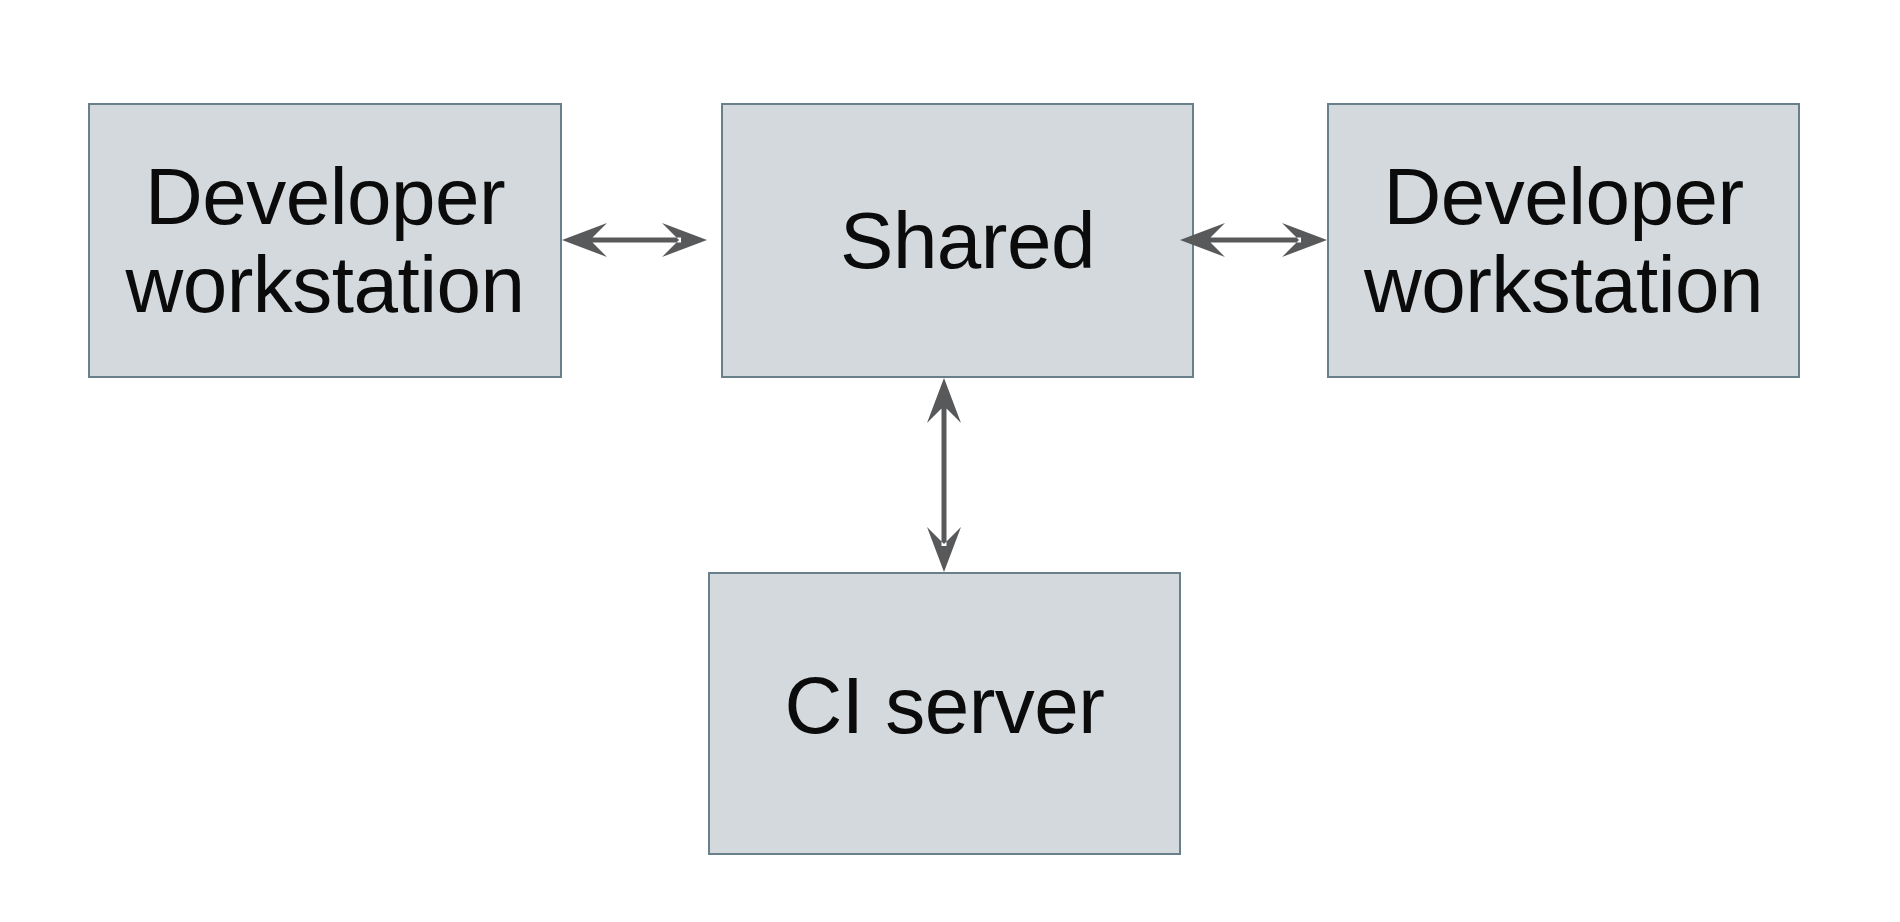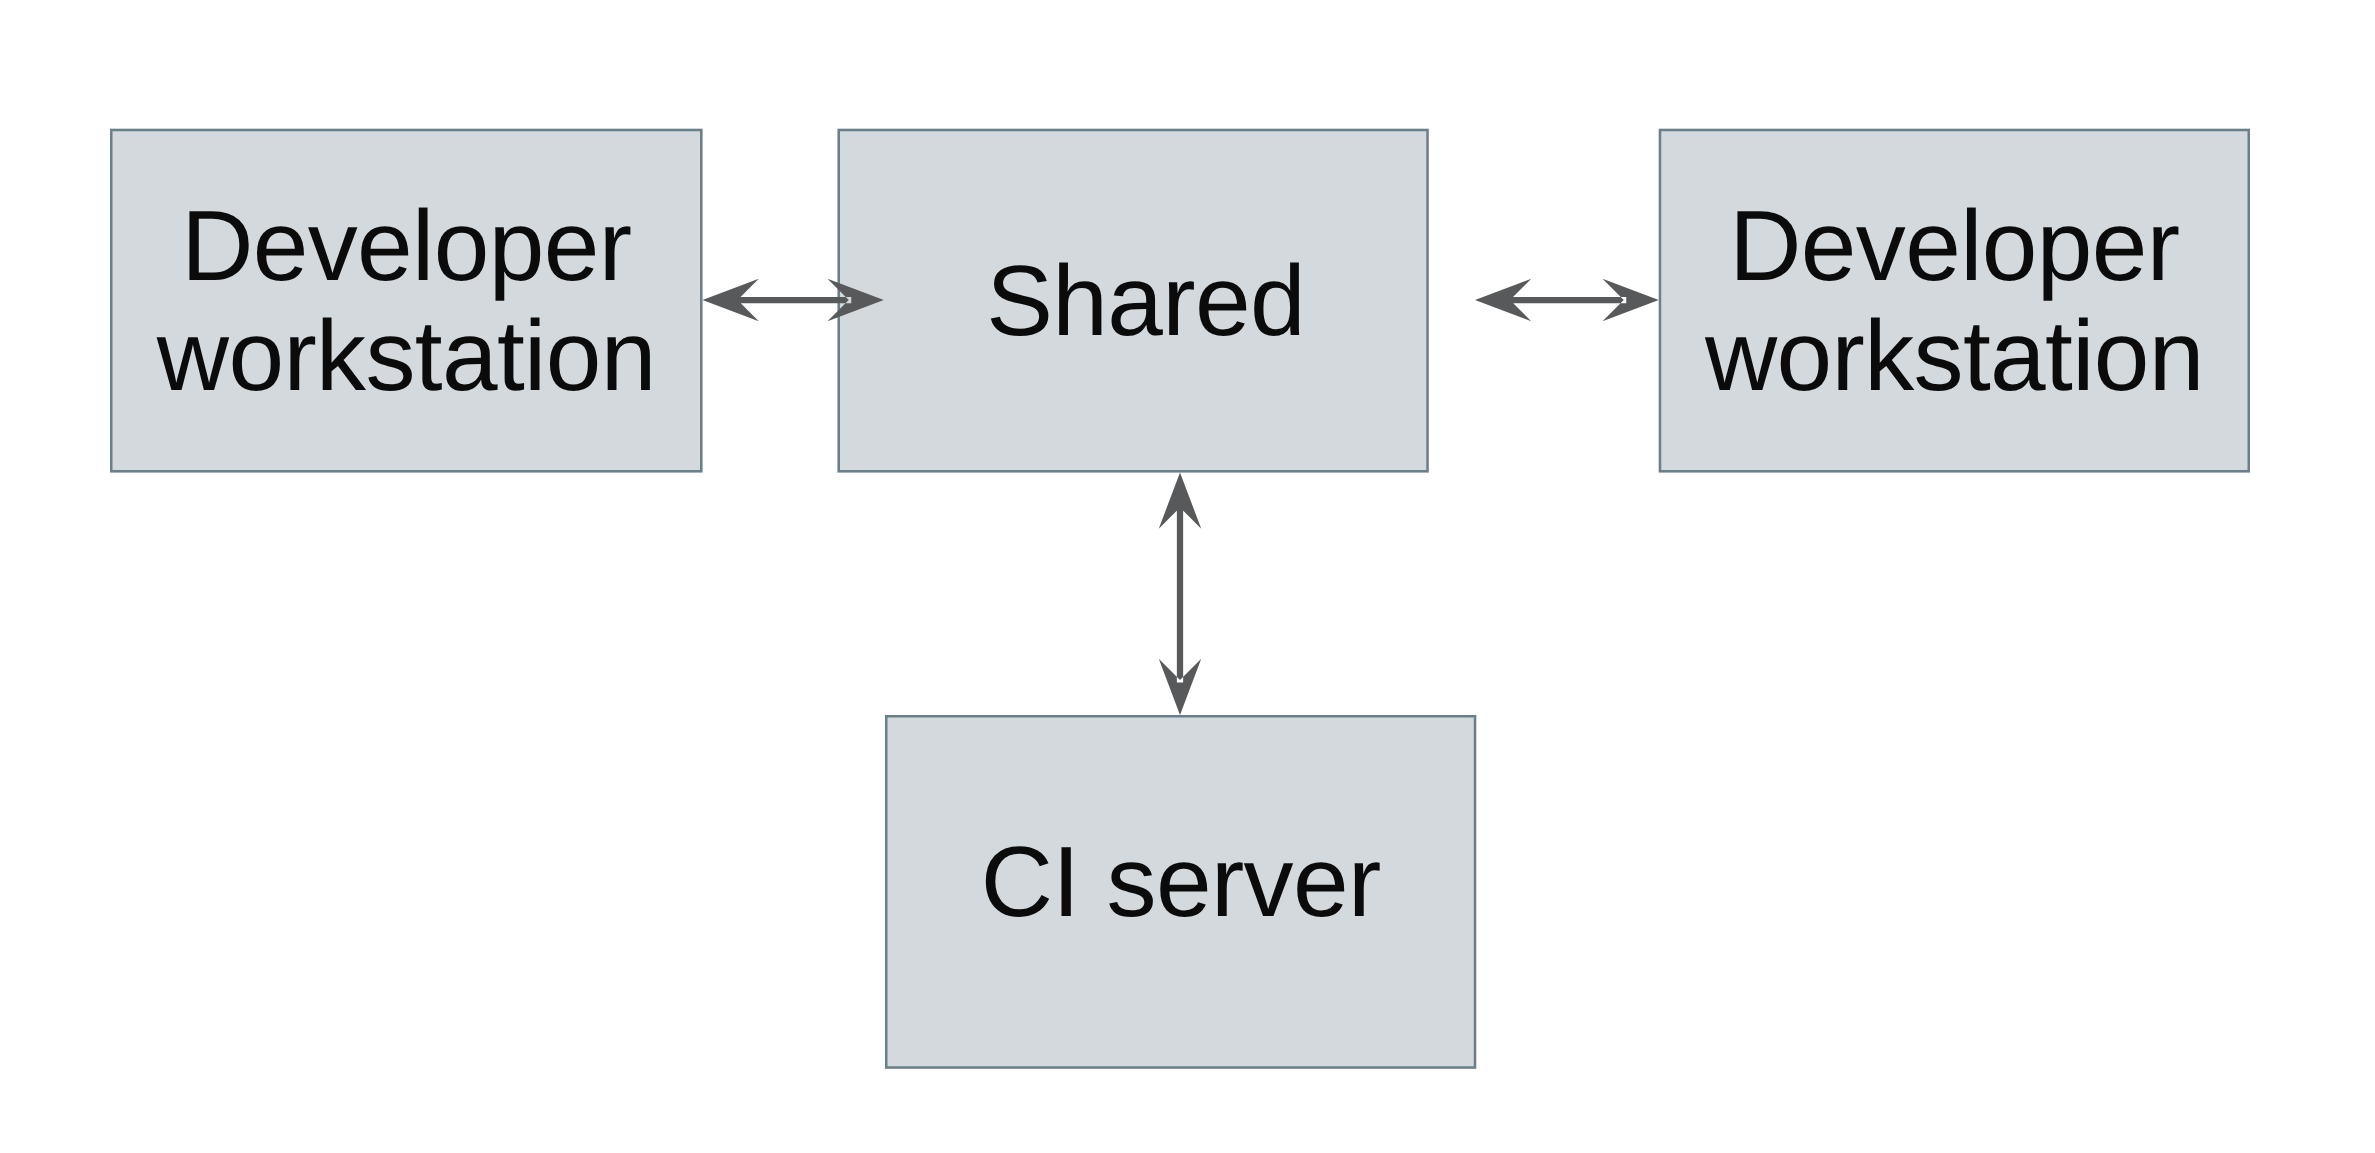--- a/index.html
+++ b/index.html
@@ -30,21 +30,21 @@
     align-items: center;
     justify-content: center;
     text-align: right;
     color: var(--color-text);
     font-size: 80px;
     line-height: 88px;
     letter-spacing: -0.5px;
   }
   .node-label-line { display: block; white-space: nowrap; }
   #node-dev-left   { left: 88px;   top: 103px; width: 474px; height: 275px; }
-  #node-shared     { left: 670px;  top: 103px; width: 473px; height: 275px; padding-left: 20px; }
+  #node-shared     { left: 721px;  top: 103px; width: 473px; height: 275px; padding-left: 20px; }
   #node-dev-right  { left: 1327px; top: 103px; width: 473px; height: 275px; }
   #node-ci         { left: 708px;  top: 572px; width: 473px; height: 283px; padding-bottom: 16px; }
   .arrow { position: absolute; overflow: visible; }
   #arrow-left     { left: 562px;  top: 212px; }
   #arrow-right    { left: 1180px; top: 212px; }
   #arrow-vertical { left: 916px;  top: 378px; }
   .arrow-shape { fill: var(--color-arrow); stroke: none; }
 </style>
 </head>
 <body>

